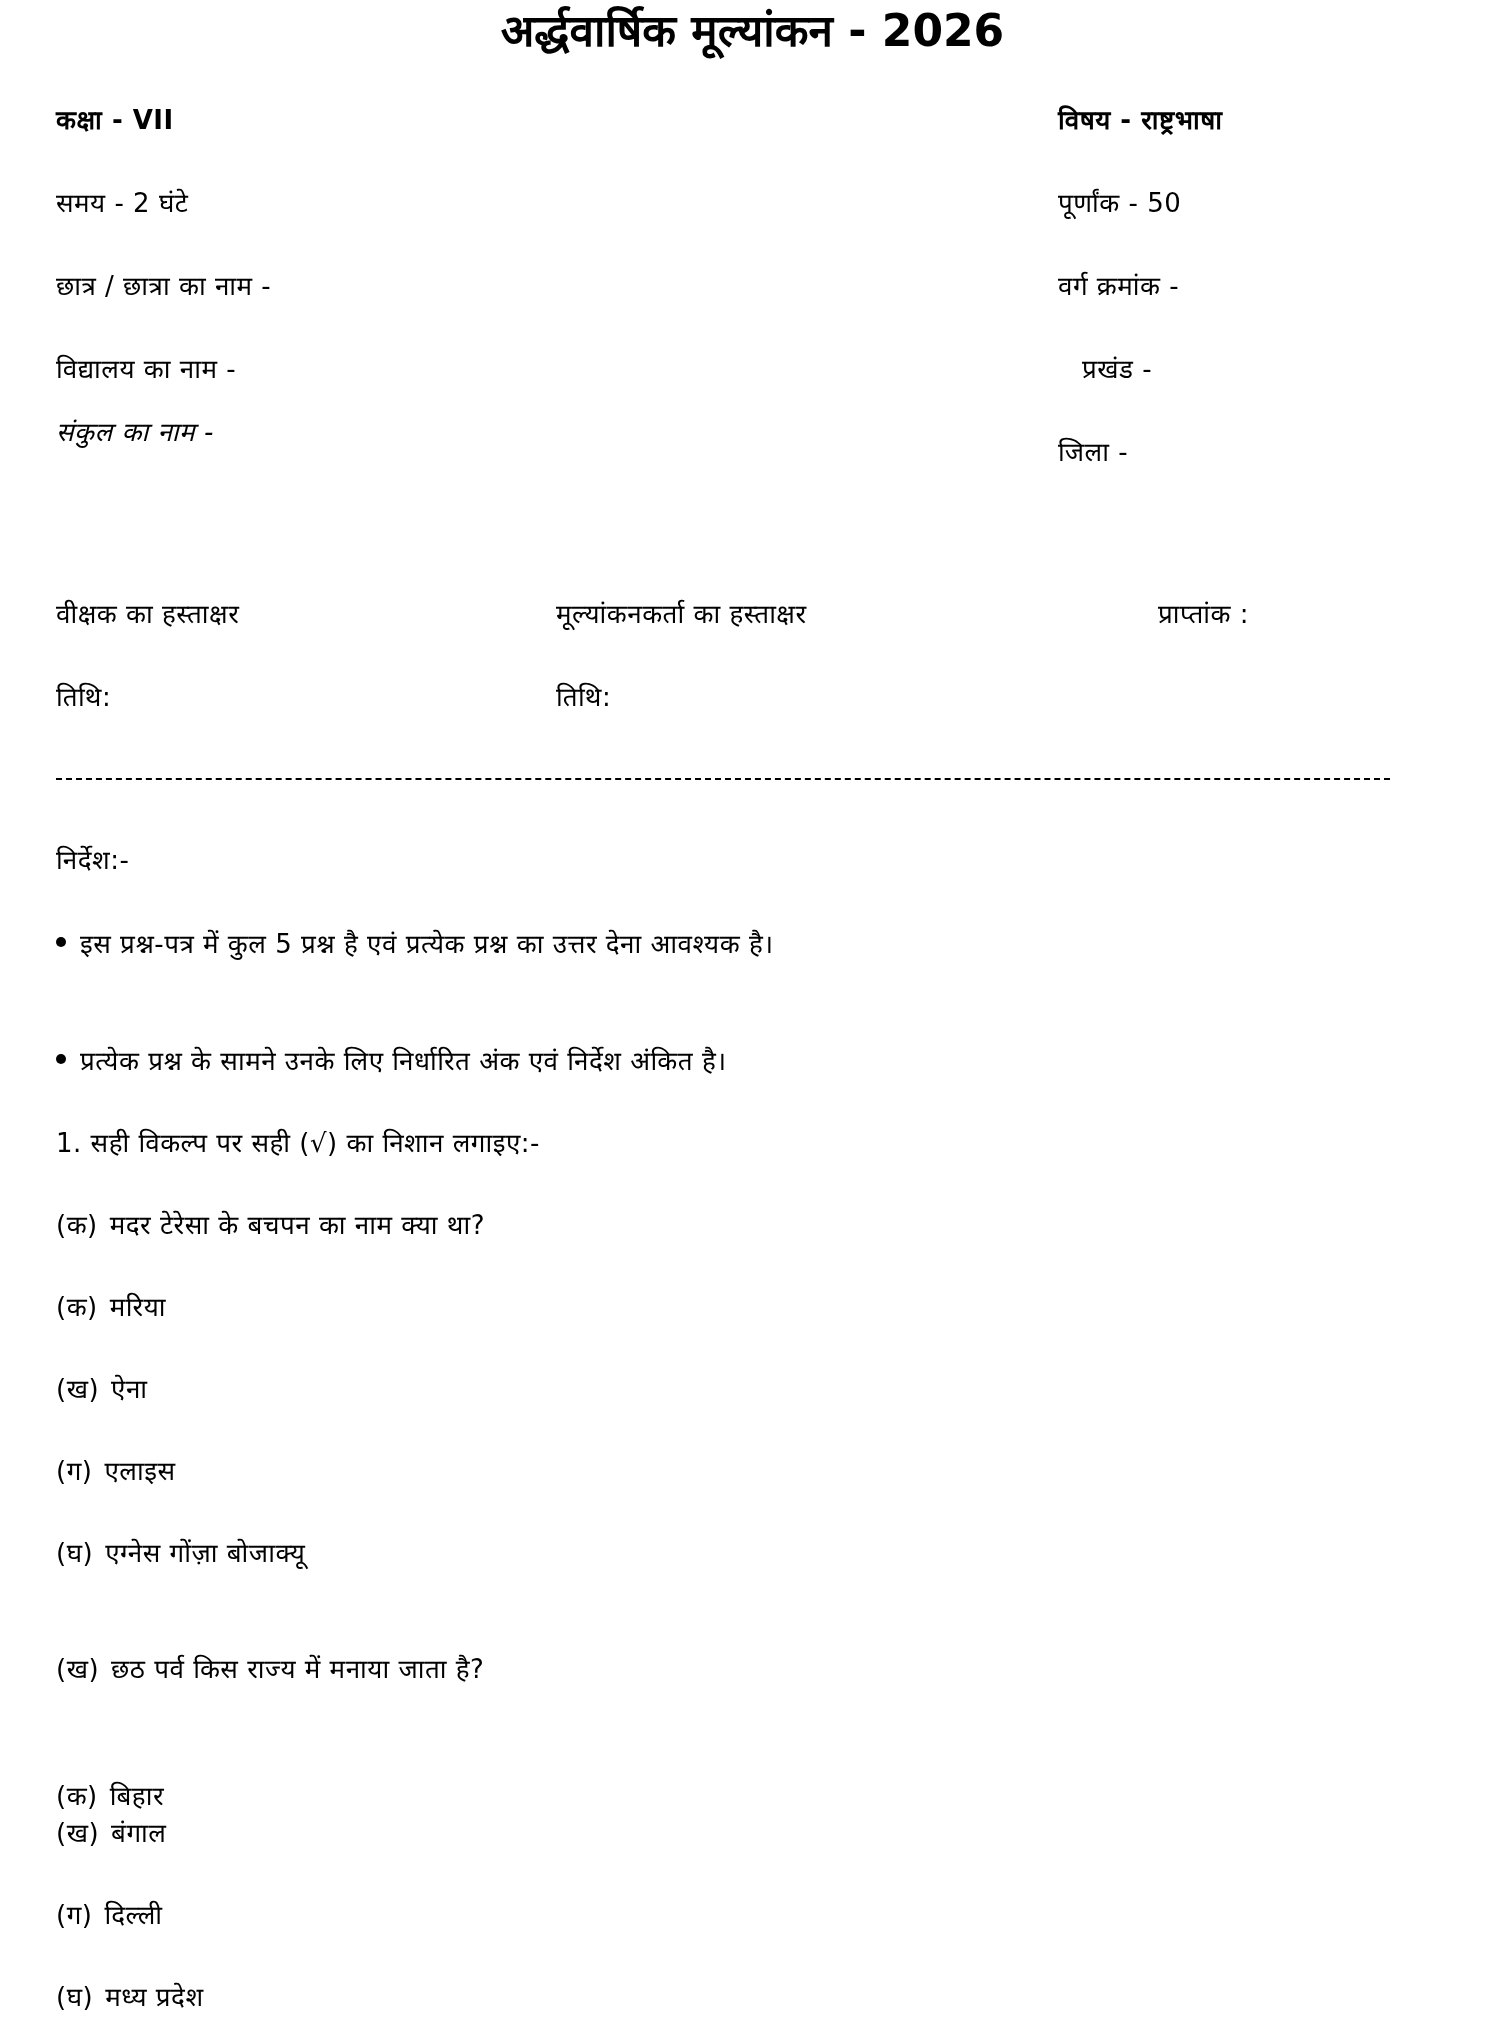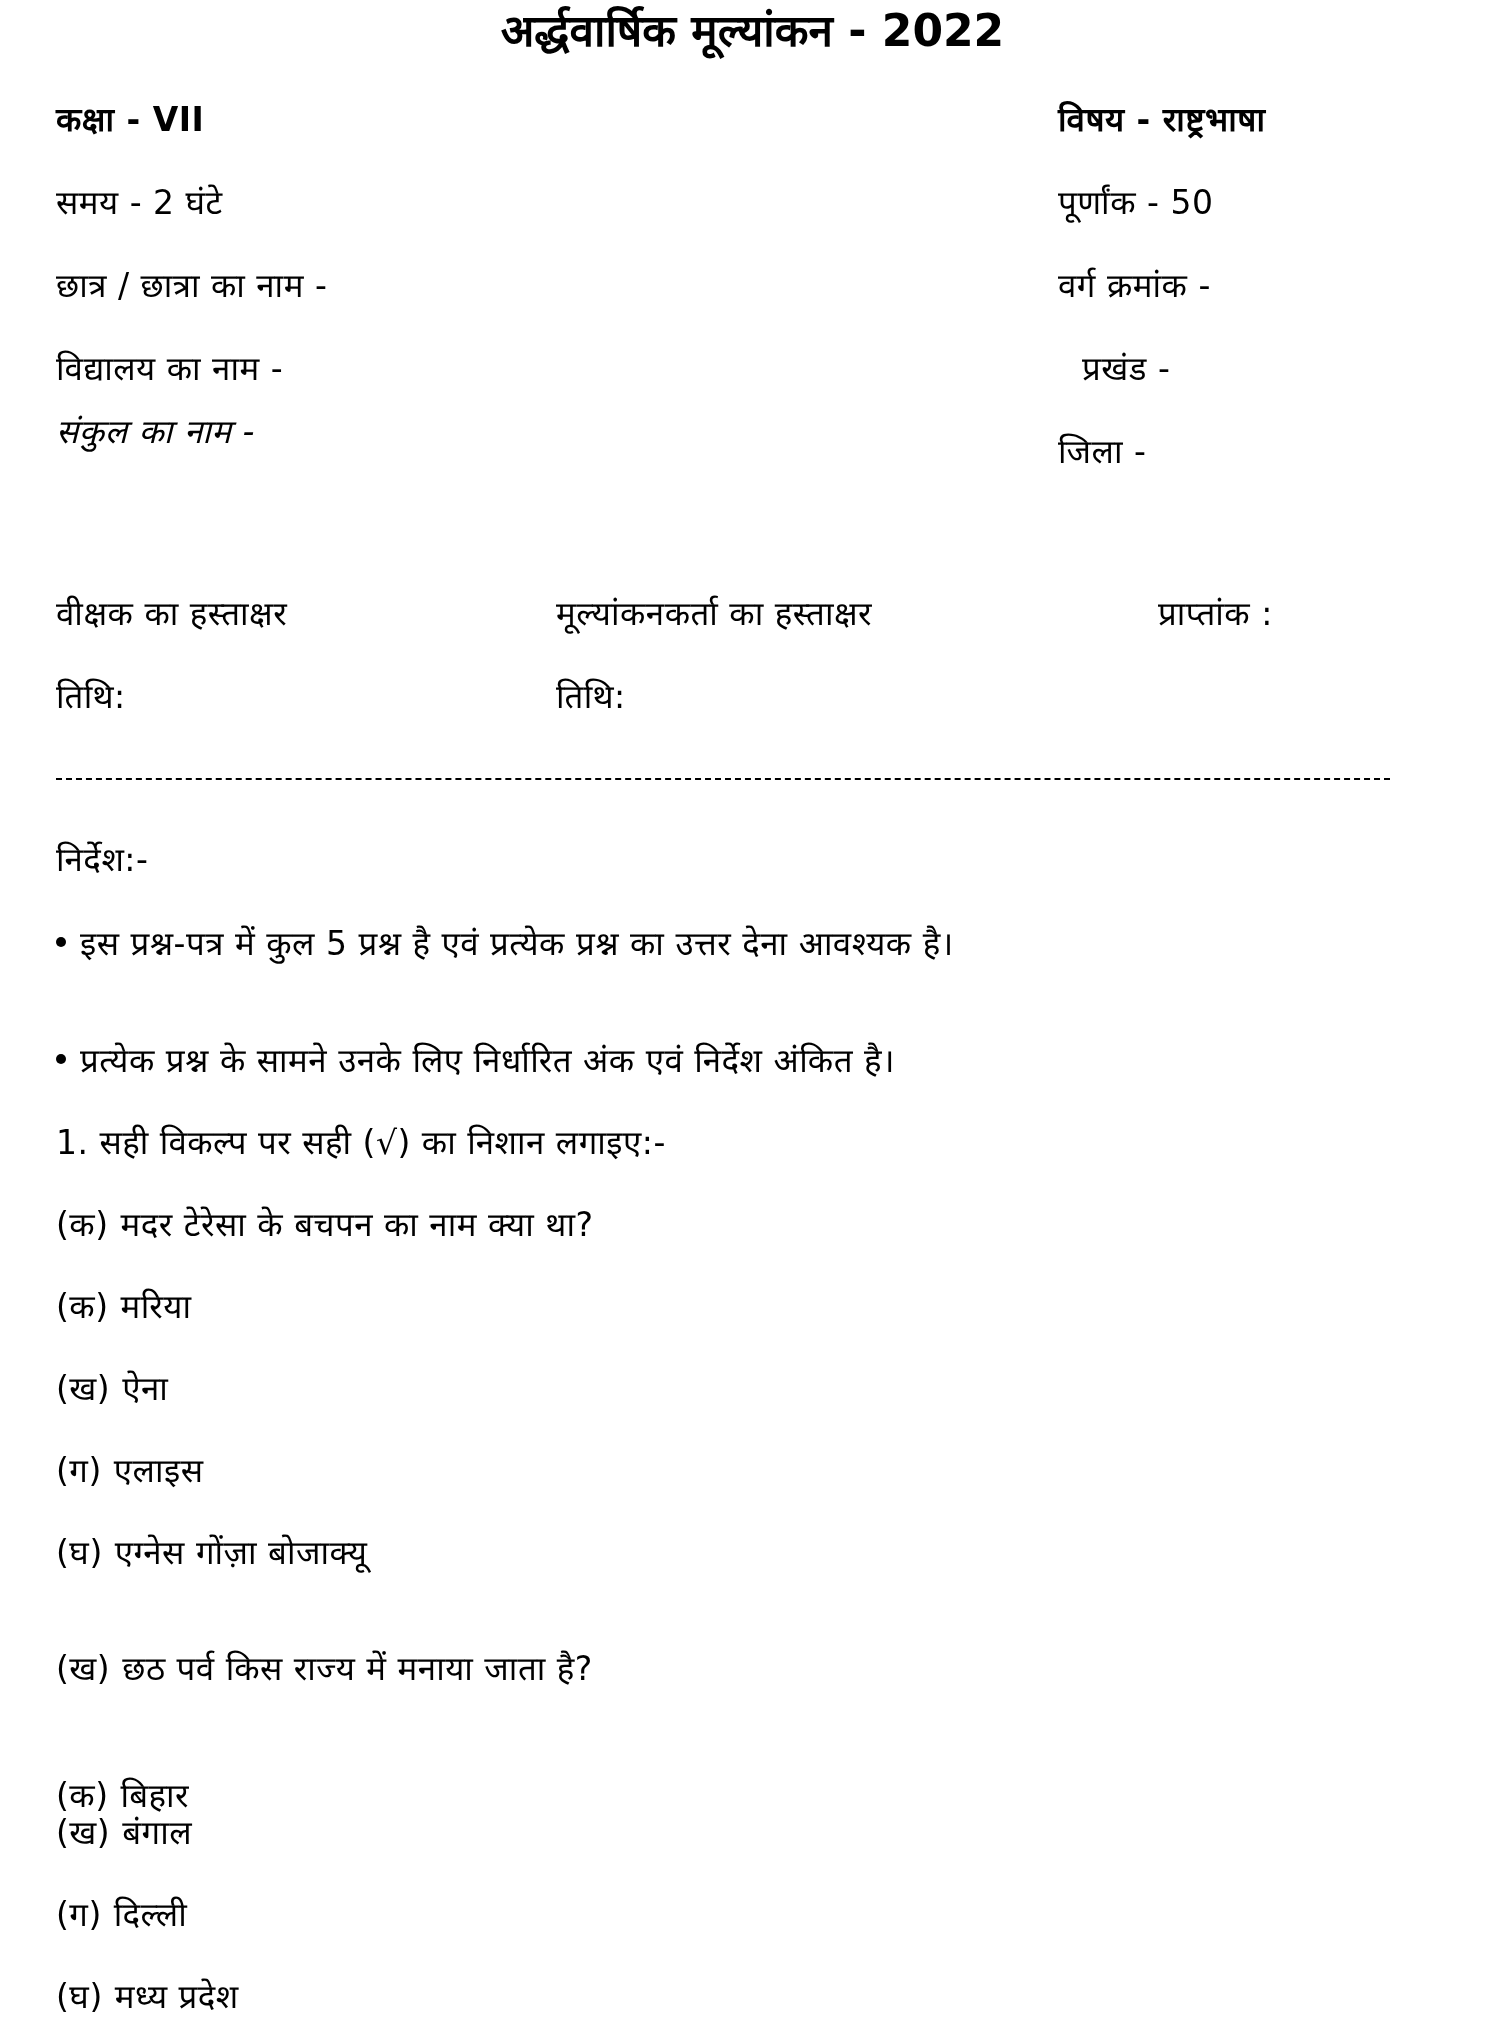--- a/index.html
+++ b/index.html
@@ -11,21 +11,21 @@
       width: 1505px;
       height: 2034px;
       position: relative;
       overflow: hidden;
       font-family: "DejaVu Sans", "Liberation Sans", sans-serif;
       color: #000000;
     }
     .t {
       position: absolute;
       white-space: nowrap;
-      font-size: 33px;
+      font-size: 26px;
       line-height: 40px;
       letter-spacing: 0.5px;
     }
     .title {
       position: absolute;
       left: 0;
       width: 1505px;
       top: 4px;
       text-align: center;
       font-size: 44px;
@@ -58,21 +58,21 @@
       top: -4px;
     }
     .opt-label {
       display: inline-block;
       margin-right: 12px;
     }
   </style>
 </head>
 <body>
 
-<div class="title">अर्द्धवार्षिक मूल्यांकन - 2022</div>
+<div class="title">अर्द्धवार्षिक मूल्यांकन - 2026</div>
 
 <div class="t left bold" style="top:100px;">कक्षा - VII</div>
 <div class="t right bold" style="top:100px;">विषय - राष्ट्रभाषा</div>
 
 <div class="t left" style="top:183px;">समय - 2 घंटे</div>
 <div class="t right" style="top:183px;">पूर्णांक - 50</div>
 
 <div class="t left" style="top:266px;">छात्र / छात्रा का नाम -</div>
 <div class="t right" style="top:266px;">वर्ग क्रमांक -</div>
 

